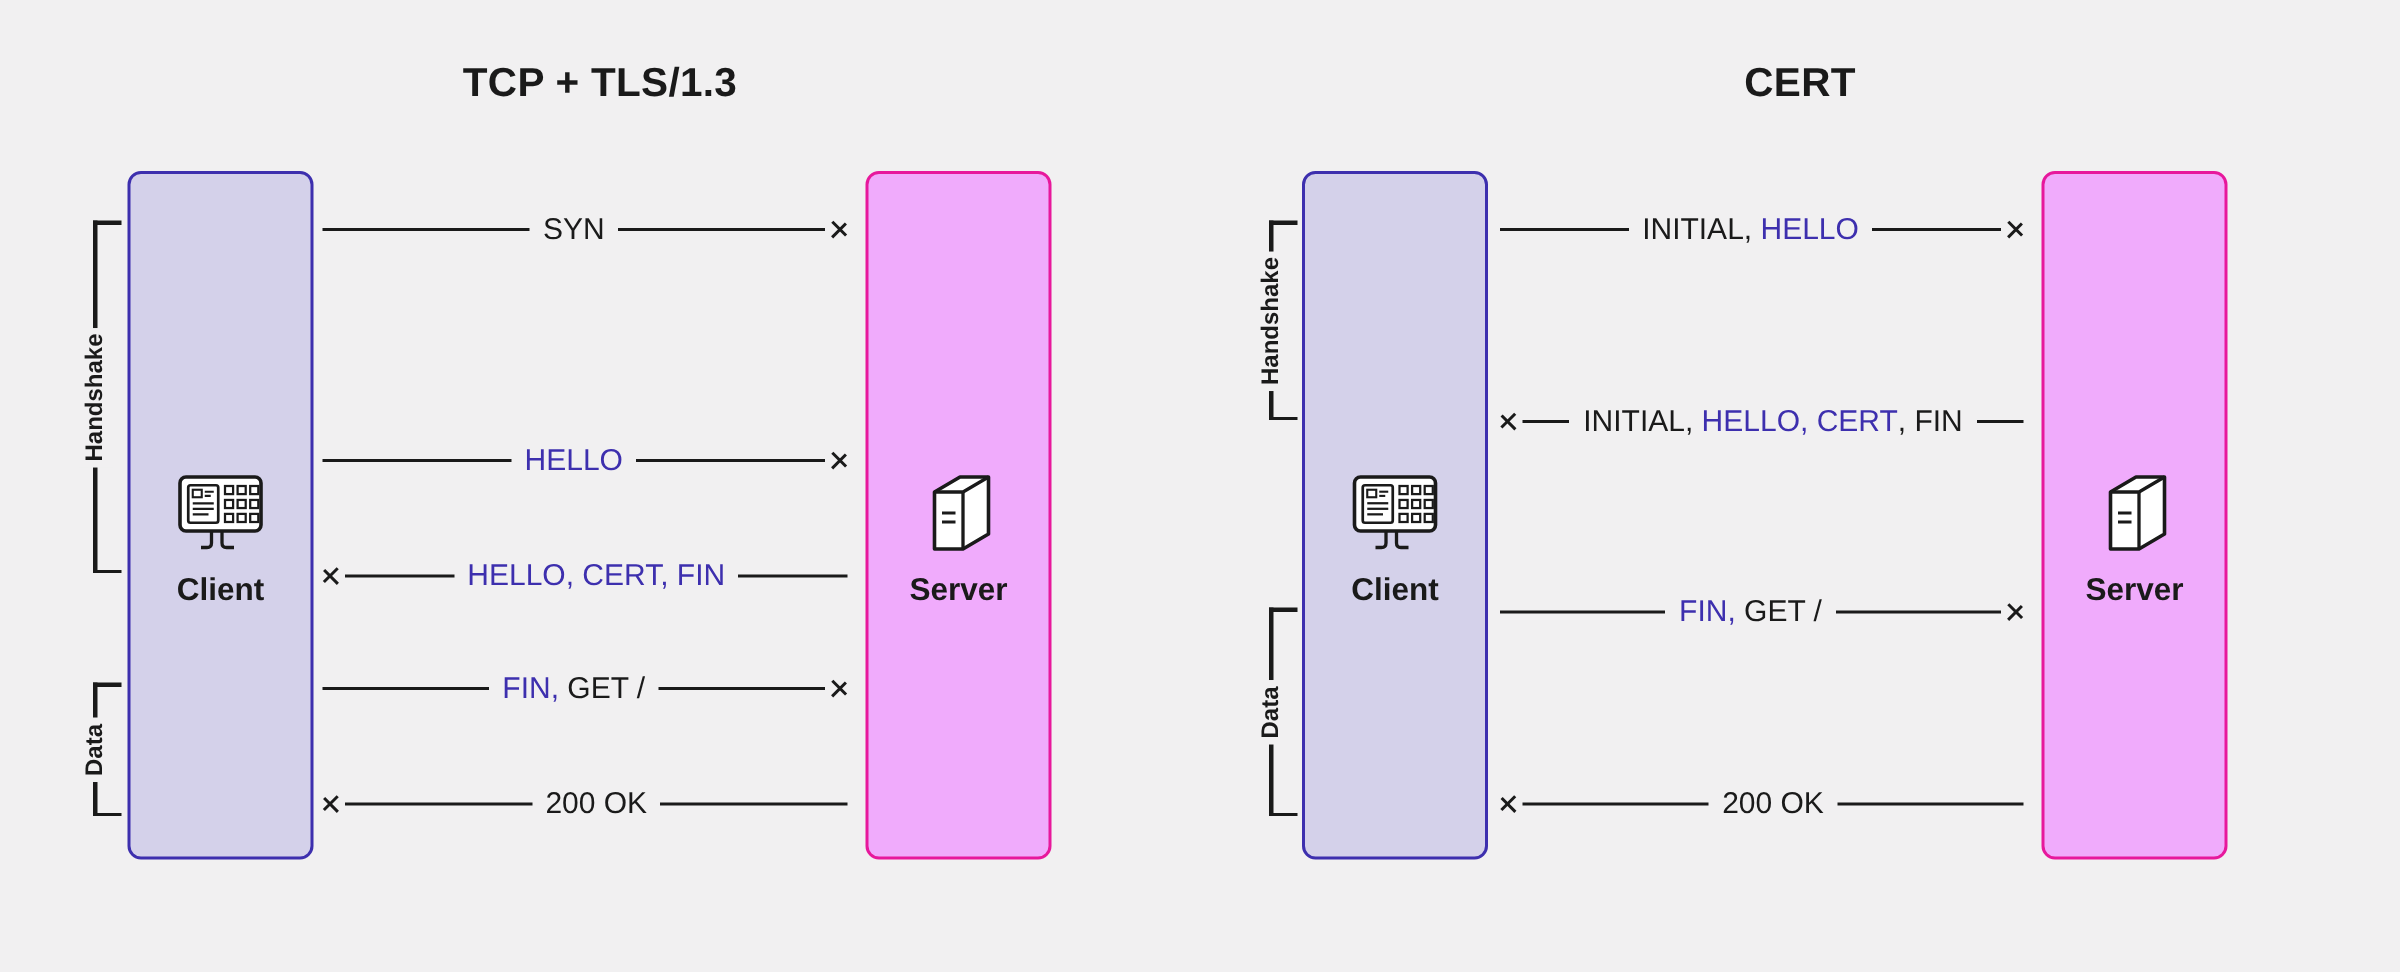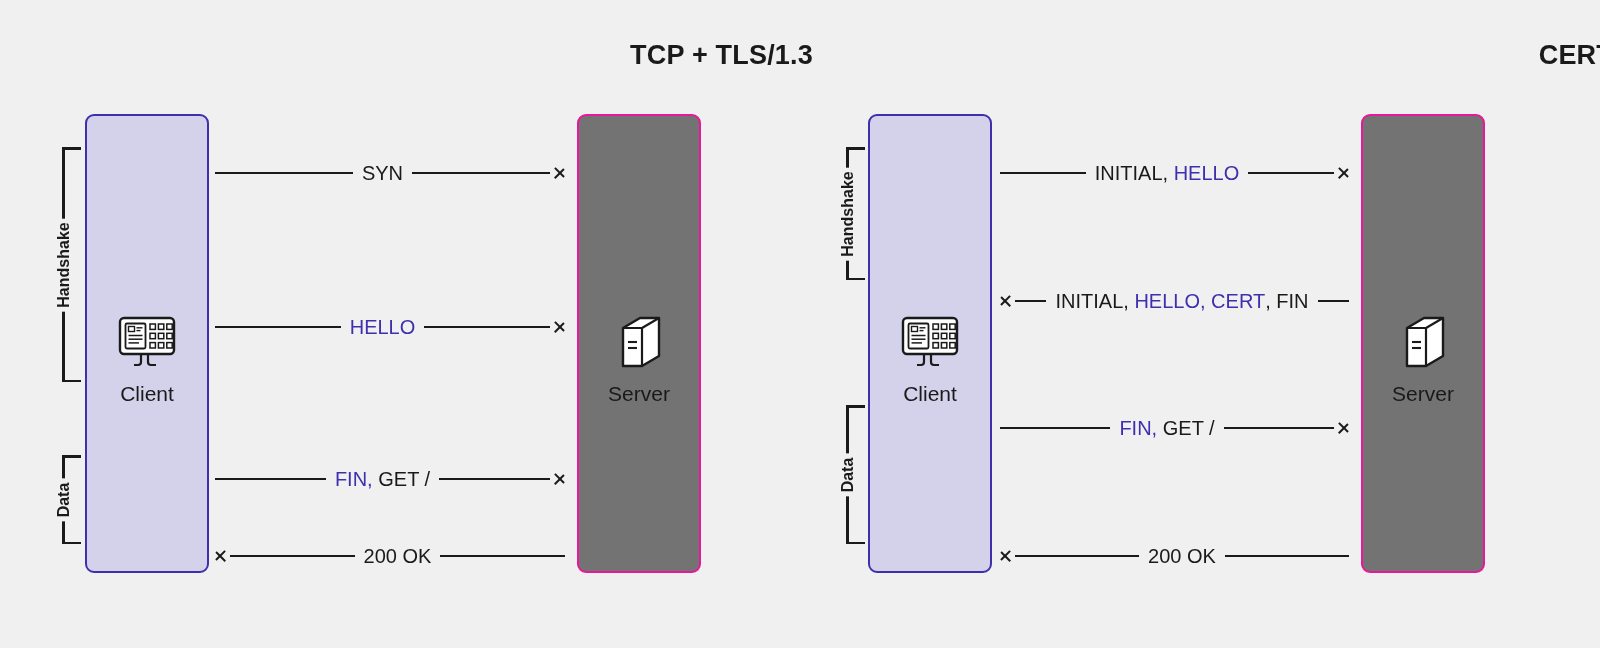--- a/index.html
+++ b/index.html
@@ -9,49 +9,49 @@
     font-family: "Liberation Sans", sans-serif;
     overflow: hidden;
   }
   .canvas { position: relative; width: 1600px; height: 648px; }
 
   .panel { position: absolute; top: 0; height: 648px; width: 800px; }
   .panel.left  { left: 0; }
   .panel.right { left: 800px; }
 
   .panel-title {
-    position: absolute; top: 40px; left: 13px; width: 800px;
-    text-align: right;
+    position: absolute; top: 40px; left: 0; width: 800px;
+    text-align: center;
     font-size: 27px; font-weight: bold; color: #1a1a1a;
     letter-spacing: 0.2px;
   }
 
   
   .endpoint {
     position: absolute; top: 114px; height: 459px;
     border-radius: 9px;
   }
   .endpoint.client {
     width: 124px;
     background: #d4d1ea;
     border: 2.5px solid #3d2fae;
   }
   .endpoint.server {
     width: 124px;
-    background: #737373;
+    background: #f0abfc;
     border: 2.5px solid #e7189c;
   }
   .left  .endpoint.client { left: 85px; }
   .left  .endpoint.server { left: 577px; }
   .right .endpoint.client { left: 68px; }
   .right .endpoint.server { left: 561px; }
 
   .endpoint-inner {
     position: absolute; left: 0; right: 0; top: 198px;
-    display: flex; flex-direction: column; align-items: center;
+    display: flex; flex-direction: column; align-items: center; font-weight: bold;
   }
   .endpoint-label {
     margin-top: 8px;
     font-size: 21px; color: #1a1a1a;
   }
   .node-icon { width: 64px; height: 60px; display: block; }
 
   
   .bracket { position: absolute; }
   .bracket .bar {
@@ -67,21 +67,21 @@
   .bracket .btext {
     position: absolute; left: 50%; top: 50%;
     transform: translate(-50%, -50%) rotate(-90deg);
     transform-origin: center center;
     white-space: nowrap;
     font-size: 16px; font-weight: bold; color: #1a1a1a;
     background: #f1f0f1; padding: 2px 4px;
   }
 
   
-  .msg { position: absolute; height: 34px; display: flex; align-items: center; margin-top: 20px; }
+  .msg { position: absolute; height: 34px; display: flex; align-items: center; }
   .msg .line {
     flex: 1 1 auto; height: 2.2px; background: #1a1a1a; min-width: 8px;
   }
   .msg .label {
     padding: 0 9px; white-space: nowrap;
     font-size: 20px; color: #1a1a1a; line-height: 1;
   }
   .msg .label .hl { color: #3d2fae; font-weight: 500; }
   .msg .head {
     flex: 0 0 auto; width: 15px; height: 18px; position: relative;
@@ -166,20 +166,26 @@
     </div>
 
 
     <div class="msg ltr" style="left:215px; right:235px; top:290px;">
       <div class="line"></div>
       <div class="label"><span class="hl">HELLO</span></div>
       <div class="line"></div>
       <div class="head"></div>
     </div>
 
+    <div class="msg rtl" style="left:215px; right:235px; top:367px;">
+      <div class="head"></div>
+      <div class="line"></div>
+      <div class="label"><span class="hl">HELLO, CERT, FIN</span></div>
+      <div class="line"></div>
+    </div>
 
     <div class="msg ltr" style="left:215px; right:235px; top:442px;">
       <div class="line"></div>
       <div class="label"><span class="hl">FIN,</span><span> GET /</span></div>
       <div class="line"></div>
       <div class="head"></div>
     </div>
 
     <div class="msg rtl" style="left:215px; right:235px; top:519px;">
       <div class="head"></div>

